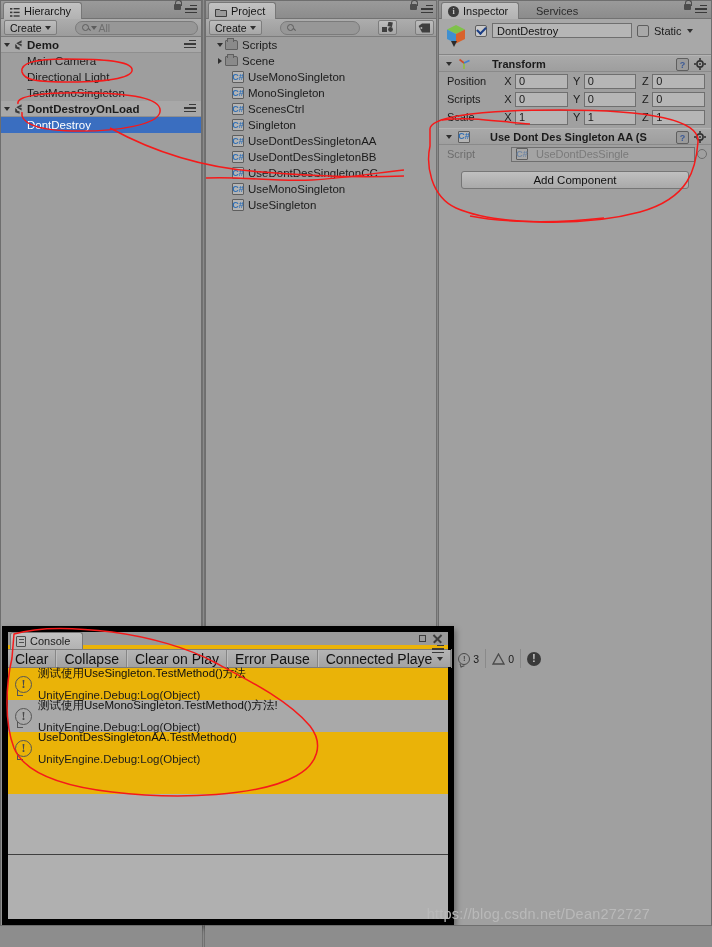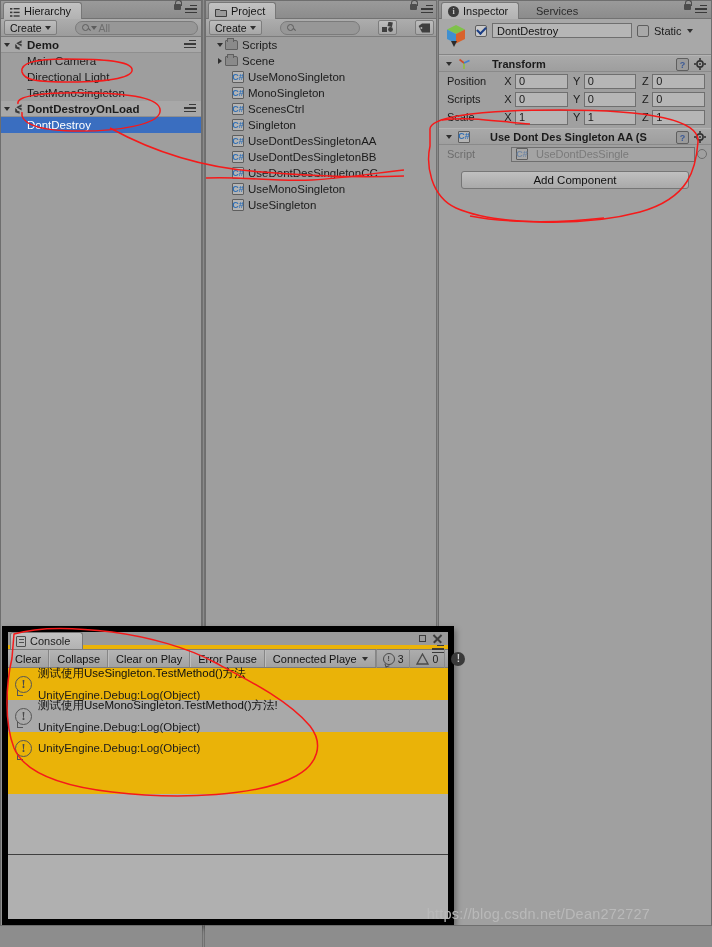--- a/index.html
+++ b/index.html
@@ -222,21 +222,21 @@
     content:"";position:absolute;left:1.5px;top:2px;width:5px;height:1px;
     background:#4f4f4f;box-shadow:0 3px 0 #4f4f4f;
   }
   .ctoolbar{
     height:19px; background:linear-gradient(#adadad,#9b9b9b);
     border-top:1px solid #7c7c7c; border-bottom:1px solid #7c7c7c;
     display:flex; align-items:center;
   }
   .cbtn{
     height:17px; padding:0 7px; display:flex;align-items:center;
-    font-size:11px;color:#111;
+    font-size:14px;color:#111;
     background:linear-gradient(#b5b5b5,#a2a2a2);
     border-right:1px solid #868686; border-left:1px solid #bdbdbd;
     white-space:nowrap;
   }
   .cbtn.first{border-left:none;}
   .badge{
     display:flex;align-items:center;gap:3px;padding:0 6px;height:19px;
     font-size:10.5px;border-left:1px solid #8a8a8a;
   }
   .bubble{
@@ -683,20 +683,21 @@
           <div class="logrow alt">
             <span class="logicon">!</span>
             <span class="logtext">
               <span class="l1">测试使用UseMonoSingleton.TestMethod()方法!</span>
               <span class="l2">UnityEngine.Debug:Log(Object)</span>
             </span>
           </div>
           <div class="logrow">
             <span class="logicon">!</span>
             <span class="logtext">
+              <span class="l1">UseDontDesSingletonAA.TestMethod()</span>
               <span class="l2">UnityEngine.Debug:Log(Object)</span>
             </span>
           </div>
         </div>
       <div class="logstack"></div>
     </div>
     <div class="logdetail"></div>
   </div>
 
   <div class="statustrip" style="left:0;width:202px;"></div>

